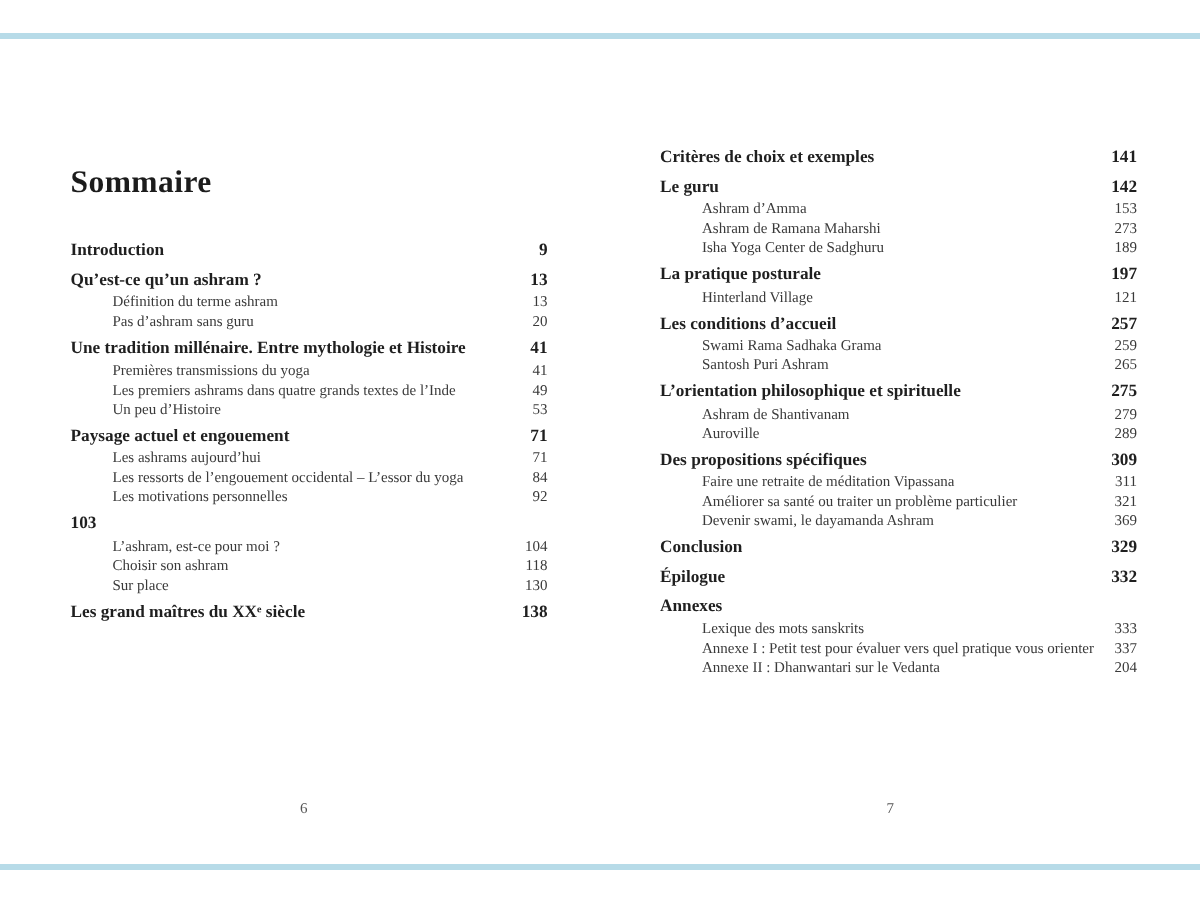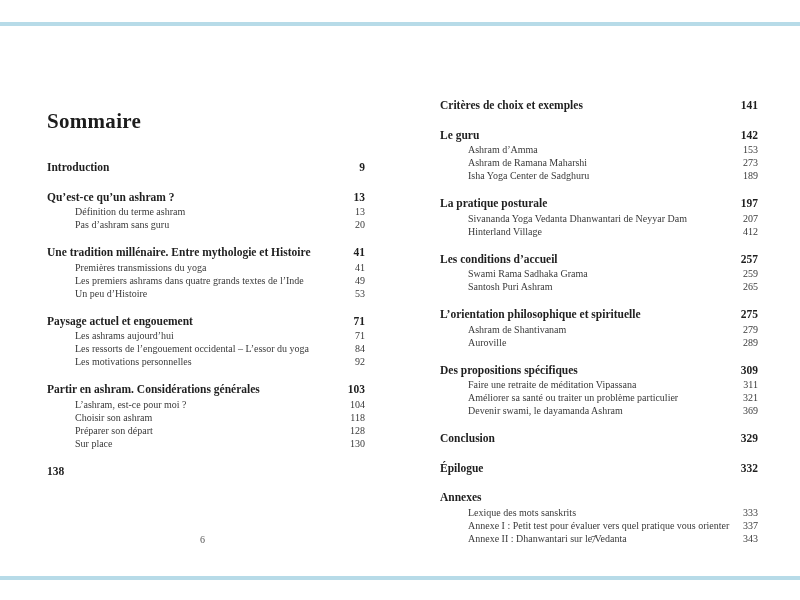--- a/index.html
+++ b/index.html
@@ -51,21 +51,21 @@
     align-items: baseline;
     gap: 8px;
     text-align: right;
   }
   .toc .lbl { white-space: nowrap; }
   .toc .num { flex-shrink: 0; }
   .row.section {
     font-weight: bold;
     font-size: 11.5px;
     line-height: 15.5px;
-    margin-top: 14px;
+    margin-top: 4px;
     color: #1f1f1f;
   }
   .row.plain {
     font-size: 10.5px;
     line-height: 14px;
     color: #3a3a3a;
   }
   .row.sub {
     font-size: 10px;
     line-height: 13px;
@@ -135,40 +135,36 @@
         </div>
         <div class="row sub">
           <span class="lbl">Les ressorts de l’engouement occidental – L’essor du yoga</span>
           <span class="num">84</span>
         </div>
         <div class="row sub">
           <span class="lbl">Les motivations personnelles</span>
           <span class="num">92</span>
         </div>
         <div class="row section">
-          <span class="lbl">Partir en ashram. Considérations générales</span>
           <span class="num">103</span>
         </div>
         <div class="row sub">
           <span class="lbl">L’ashram, est-ce pour moi ?</span>
           <span class="num">104</span>
         </div>
         <div class="row sub">
           <span class="lbl">Choisir son ashram</span>
           <span class="num">118</span>
         </div>
         <div class="row sub">
-          <span class="lbl">Préparer son départ</span>
-          <span class="num">128</span>
-        </div>
-        <div class="row sub">
           <span class="lbl">Sur place</span>
           <span class="num">130</span>
         </div>
         <div class="row section">
+          <span class="lbl">Les grand maîtres du XXᵉ siècle</span>
           <span class="num">138</span>
         </div>
       </div>
   </div>
 
   <div class="page-right">
     <div class="toc" id="toc-right">
         <div class="row section">
           <span class="lbl">Critères de choix et exemples</span>
           <span class="num">141</span>
@@ -187,26 +183,22 @@
         </div>
         <div class="row sub">
           <span class="lbl">Isha Yoga Center de Sadghuru</span>
           <span class="num">189</span>
         </div>
         <div class="row section">
           <span class="lbl">La pratique posturale</span>
           <span class="num">197</span>
         </div>
         <div class="row sub">
-          <span class="lbl">Sivananda Yoga Vedanta Dhanwantari de Neyyar Dam</span>
-          <span class="num">207</span>
-        </div>
-        <div class="row sub">
           <span class="lbl">Hinterland Village</span>
-          <span class="num">412</span>
+          <span class="num">121</span>
         </div>
         <div class="row section">
           <span class="lbl">Les conditions d’accueil</span>
           <span class="num">257</span>
         </div>
         <div class="row sub">
           <span class="lbl">Swami Rama Sadhaka Grama</span>
           <span class="num">259</span>
         </div>
         <div class="row sub">
@@ -256,21 +248,21 @@
         <div class="row sub">
           <span class="lbl">Lexique des mots sanskrits</span>
           <span class="num">333</span>
         </div>
         <div class="row sub">
           <span class="lbl">Annexe I : Petit test pour évaluer vers quel pratique vous orienter</span>
           <span class="num">337</span>
         </div>
         <div class="row sub">
           <span class="lbl">Annexe II : Dhanwantari sur le Vedanta</span>
-          <span class="num">343</span>
+          <span class="num">204</span>
         </div>
       </div>
   </div>
 
   <span class="folio folio-left">6</span>
   <span class="folio folio-right">7</span>
 
 </div>
 
 </body></html>

